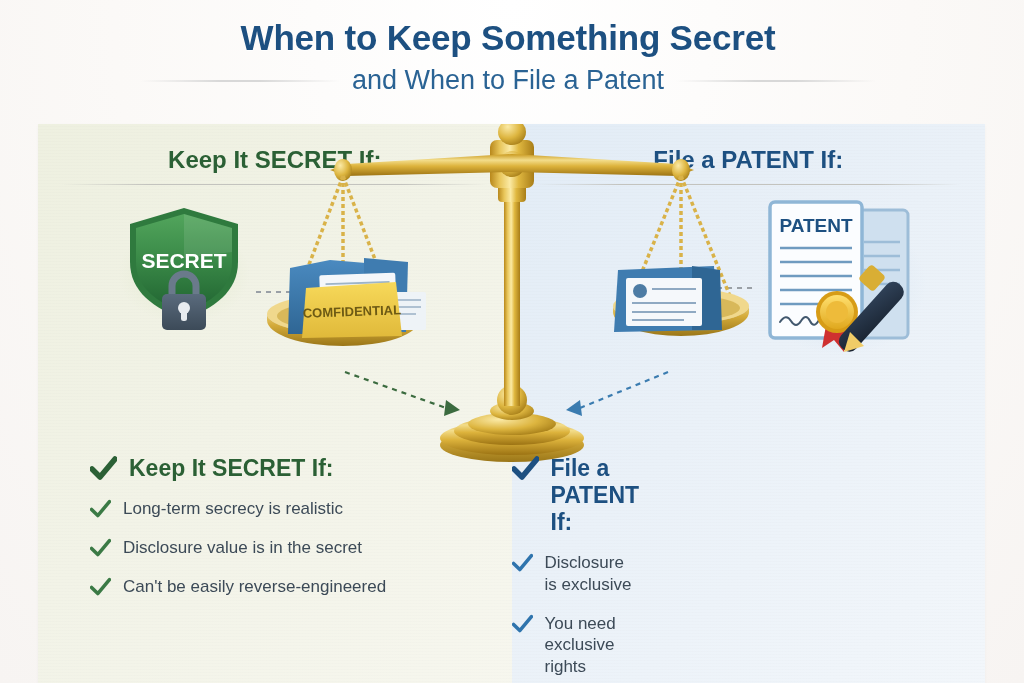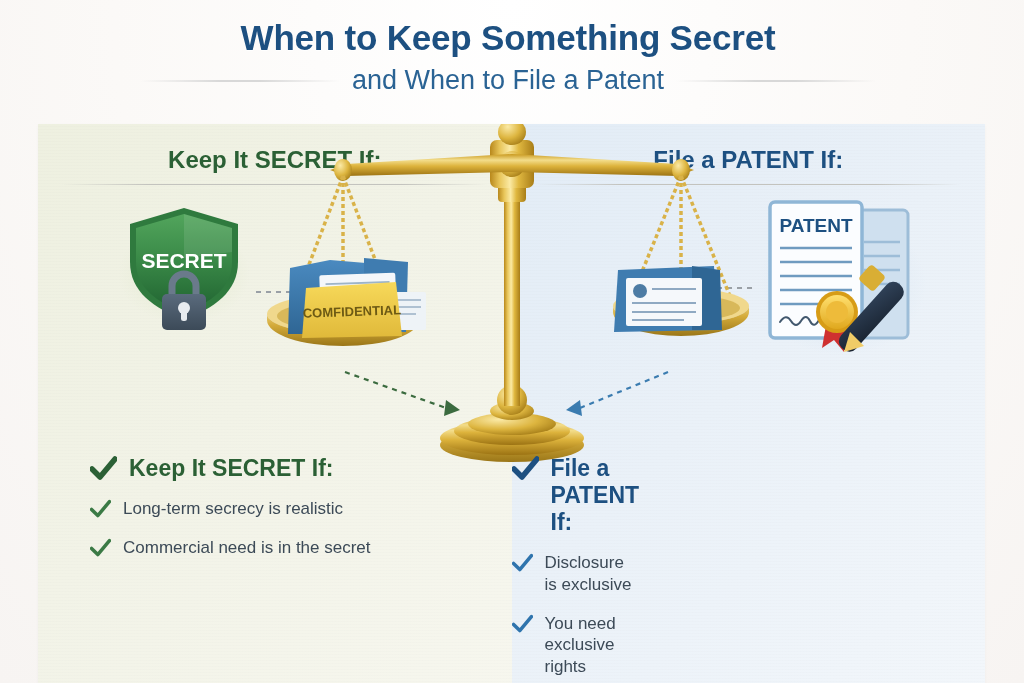--- a/index.html
+++ b/index.html
@@ -471,23 +471,31 @@
         </span>
         <span>Long-term secrecy is realistic</span>
       </div>
 
       <div class="list-item">
         <span class="check">
           <svg width="21" height="20" viewBox="0 0 27 25">
               <path d="M2 13 L10 21 L25 3" fill="none" stroke="#3b7a45" stroke-width="4.5" stroke-linecap="round" stroke-linejoin="round"></path>
             </svg>
         </span>
-        <span>Commercial need is in the secret</span>
-      </div>
-
+        <span>Disclosure value is in the secret</span>
+      </div>
+
+      <div class="list-item">
+        <span class="check">
+          <svg width="21" height="20" viewBox="0 0 27 25">
+              <path d="M2 13 L10 21 L25 3" fill="none" stroke="#3b7a45" stroke-width="4.5" stroke-linecap="round" stroke-linejoin="round"></path>
+            </svg>
+        </span>
+        <span>Can't be easily reverse-engineered</span>
+      </div>
     </div>
 
     <div class="list-col right">
       <div class="list-title patent">
         <span class="check">
           <svg width="27" height="25" viewBox="0 0 27 25">
               <path d="M2 13 L10 21 L25 3" fill="none" stroke="#1d5081" stroke-width="5.5" stroke-linecap="round" stroke-linejoin="round"></path>
             </svg>
         </span>
         <span>File a PATENT If:</span>

